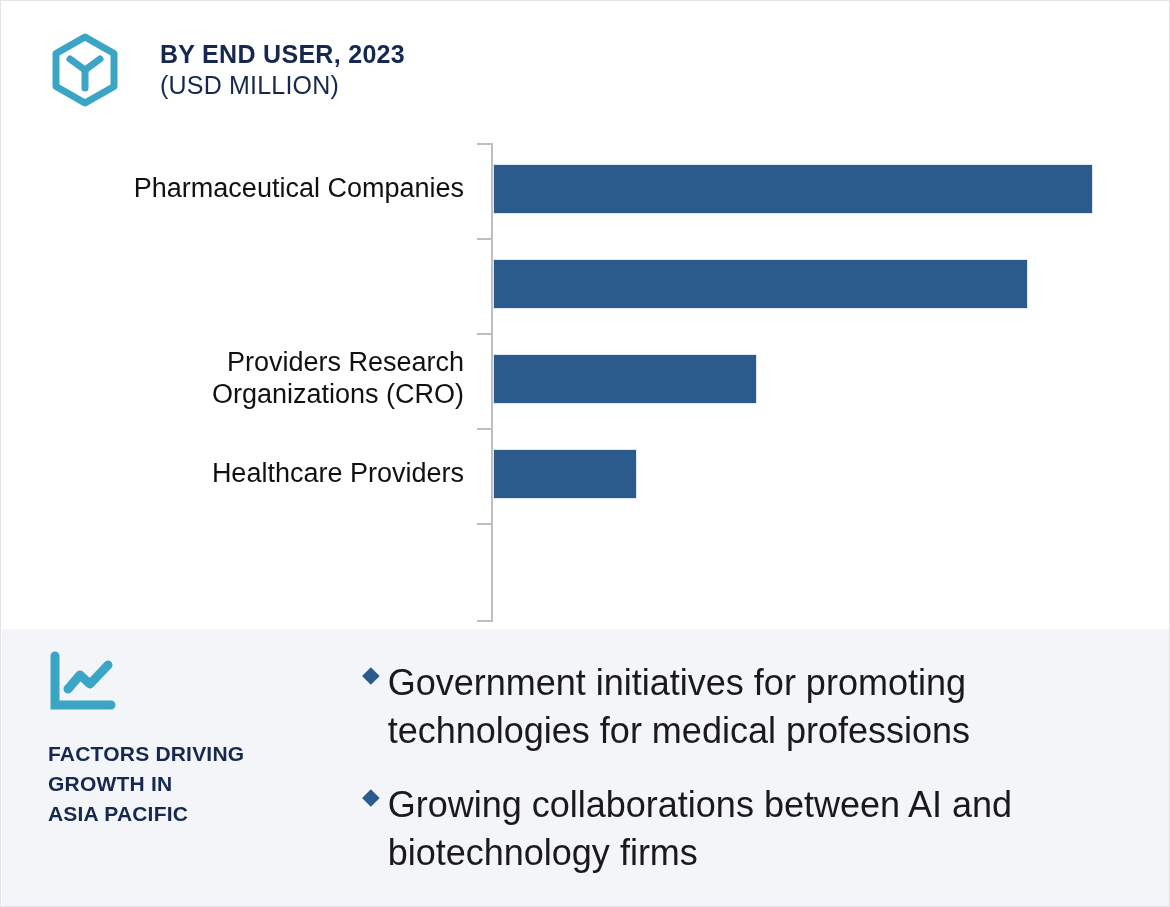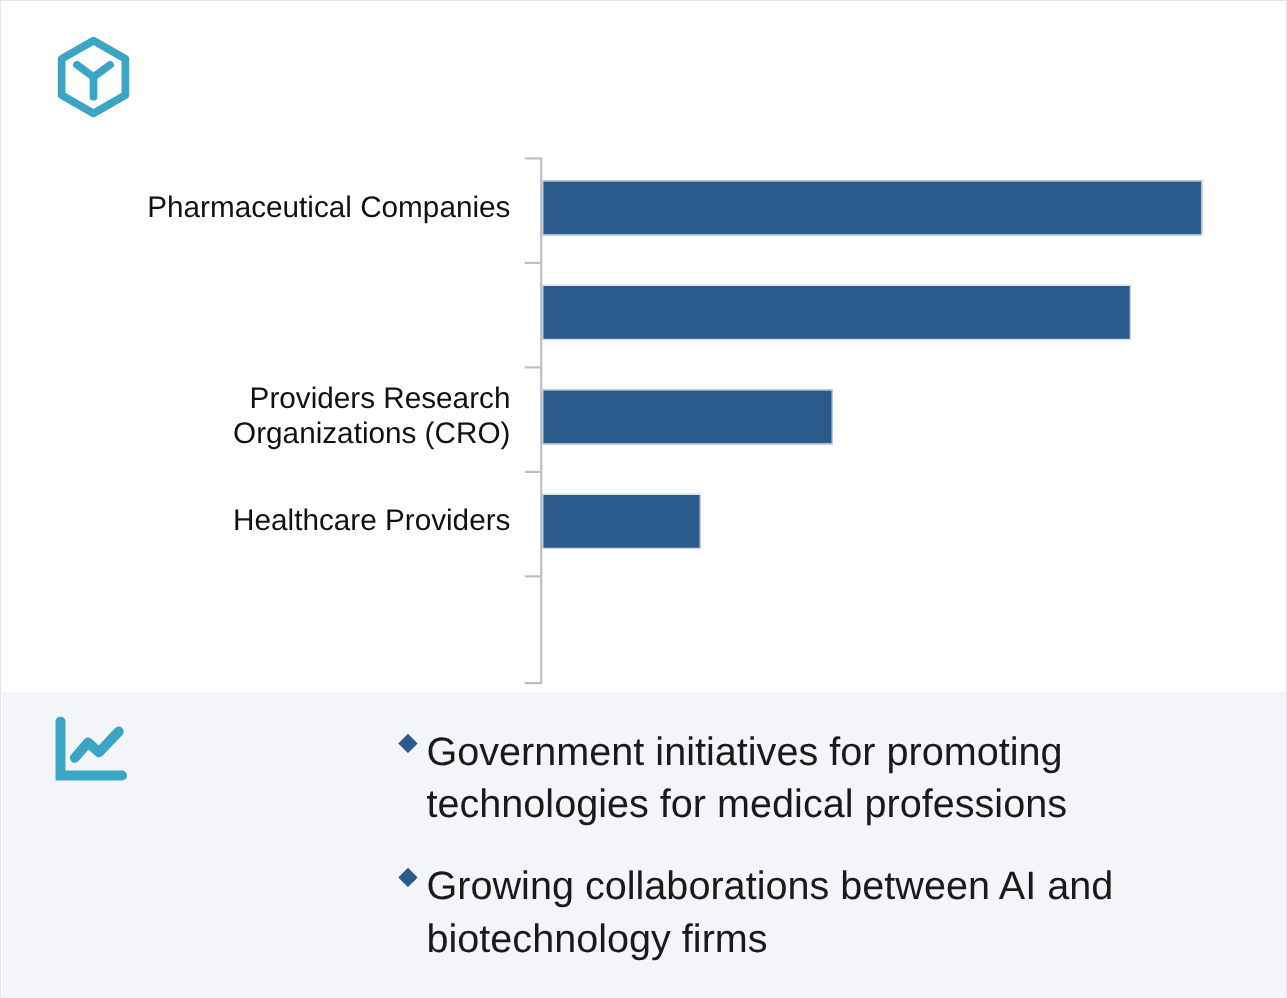--- a/index.html
+++ b/index.html
@@ -164,20 +164,24 @@
 
   <div class="header">
     <svg class="hex-logo" viewBox="0 0 74 74">
       <polygon points="37,4 66,20.5 66,53.5 37,70 8,53.5 8,20.5" fill="none" stroke="#3aa5c4" stroke-width="7" stroke-linejoin="round"></polygon>
       <g stroke="#3aa5c4" stroke-width="7" stroke-linecap="round" fill="none">
         <line x1="37" y1="37" x2="37" y2="55"></line>
         <line x1="37" y1="37" x2="22" y2="26"></line>
         <line x1="37" y1="37" x2="52" y2="26"></line>
       </g>
     </svg>
+    <div class="header-text">
+      <div class="header-title">BY END USER, 2023</div>
+      <div class="header-sub">(USD MILLION)</div>
+    </div>
   </div>
 
   <div class="chart">
     <div class="axis-line"></div>
     <div class="tick" style="top:4px;"></div>
     <div class="tick" style="top:99px;"></div>
     <div class="tick" style="top:194px;"></div>
     <div class="tick" style="top:289px;"></div>
     <div class="tick" style="top:384px;"></div>
     <div class="tick" style="top:481px;"></div>
@@ -207,20 +211,23 @@
   <div class="factors">
     <div class="factors-left">
       <svg class="chart-icon" viewBox="0 0 68 62">
         <g stroke="#3aa5c4" stroke-width="9" stroke-linecap="round" fill="none">
           <polyline points="7,5 7,54 63,54"></polyline>
         </g>
         <g stroke="#3aa5c4" stroke-width="9" stroke-linecap="round" stroke-linejoin="round" fill="none">
           <polyline points="20,38 32,24 42,33 60,14"></polyline>
         </g>
       </svg>
+      <div class="factors-heading">FACTORS DRIVING
+GROWTH IN
+ASIA PACIFIC</div>
     </div>
 
     <div class="bullets">
       <div class="bullet">
         <span class="bullet-mark">◆</span>
         <span class="bullet-text">Government initiatives for promoting technologies for medical professions</span>
       </div>
       <div class="bullet">
         <span class="bullet-mark">◆</span>
         <span class="bullet-text">Growing collaborations between AI and biotechnology firms</span>

